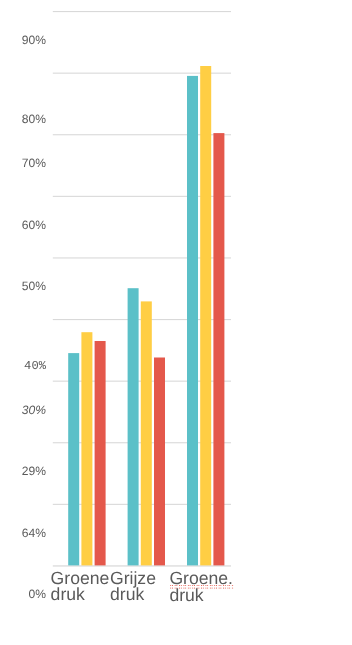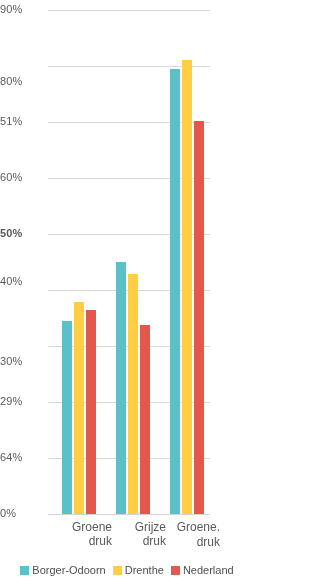--- a/index.html
+++ b/index.html
@@ -34,24 +34,26 @@
     background: #d9d9d9;
   }
   .gridline.baseline {
     background: #d4d4d4;
   }
 
   .ytick {
     position: absolute;
     left: 0;
     width: 42px;
+    text-align: right;
     font-size: 11px;
     color: #5a5a5a;
     letter-spacing: 0.1px;
     line-height: 11px;
+    margin-top: 28px;
   }
 
   
   .group {
     position: absolute;
     bottom: 0;
     height: 504px;
   }
   .bar {
     position: absolute;
@@ -60,22 +62,22 @@
   }
   .bar.s0 { left: 0px;  background: #5bc0c8; }
   .bar.s1 { left: 12px; background: #ffce44; }
   .bar.s2 { left: 24px; background: #e4584b; }
 
   
   .xlabel {
     position: absolute;
     top: 520px;
     width: 66px;
-    text-align: right;
-    font-size: 12px;
+    text-align: left;
+    font-size: 16px;
     color: #5a5a5a;
     line-height: 14px;
   }
   .xlabel .l2 { display: block; }
   .xlabel .squiggle {
     display: inline-block;
     padding-bottom: 1px;
     background-image:
       linear-gradient(45deg, transparent 45%, #e03020 45%, #e03020 55%, transparent 55%),
       linear-gradient(-45deg, transparent 45%, #e03020 45%, #e03020 55%, transparent 55%);
@@ -116,29 +118,29 @@
 <body>
 
 <div id="chart-root">
 
   <div id="grid-layer">
       <div class="gridline" style="left: 48px; top: 10px;"></div>
       <div class="ytick" style="top: 4px;">90%</div>
       <div class="gridline" style="left: 48px; top: 66px;"></div>
       <div class="ytick" style="top: 76px;">80%</div>
       <div class="gridline" style="left: 48px; top: 122px;"></div>
-      <div class="ytick" style="top: 116px;">51%</div>
+      <div class="ytick" style="top: 116px;">70%</div>
       <div class="gridline" style="left: 48px; top: 178px;"></div>
       <div class="ytick" style="top: 172px;">60%</div>
       <div class="gridline" style="left: 48px; top: 234px;"></div>
-      <div class="ytick" style="top: 228px; font-weight: bold;">50%</div>
+      <div class="ytick" style="top: 228px;">50%</div>
       <div class="gridline" style="left: 48px; top: 290px;"></div>
-      <div class="ytick" style="top: 276px;">40%</div>
+      <div class="ytick" style="top: 300px; font-family: Liberation Mono, monospace;">40%</div>
       <div class="gridline" style="left: 48px; top: 346px;"></div>
-      <div class="ytick" style="top: 356px;">30%</div>
+      <div class="ytick" style="top: 340px; font-style: italic;">30%</div>
       <div class="gridline" style="left: 48px; top: 402px;"></div>
       <div class="ytick" style="top: 396px;">29%</div>
       <div class="gridline" style="left: 48px; top: 458px;"></div>
       <div class="ytick" style="top: 452px;">64%</div>
       <div class="gridline baseline" style="left: 48px; top: 514px;"></div>
       <div class="ytick" style="top: 508px;">0%</div>
     </div>
 
   <div id="plot-area">
       <div class="group" style="left: 14px; width: 34px;">
@@ -157,28 +159,14 @@
         <div class="bar s2" style="height: 392.56px; background: rgb(228, 88, 75);"></div>
       </div>
     </div>
 
   <div id="xlabels">
       <div class="xlabel" style="left: 46px;"><span>Groene</span><span class="l2">druk</span></div>
       <div class="xlabel" style="left: 100px;"><span>Grijze</span><span class="l2">druk</span></div>
       <div class="xlabel" style="left: 154px;"><span class="squiggle">Groene.</span><span class="l2">druk</span></div>
     </div>
 
-  <div id="legend">
-      <div class="legend-item">
-        <span class="legend-swatch" style="background: rgb(91, 192, 200);"></span>
-        <span class="legend-label">Borger-Odoorn</span>
-      </div>
-      <div class="legend-item">
-        <span class="legend-swatch" style="background: rgb(255, 206, 68);"></span>
-        <span class="legend-label">Drenthe</span>
-      </div>
-      <div class="legend-item">
-        <span class="legend-swatch" style="background: rgb(228, 88, 75);"></span>
-        <span class="legend-label">Nederland</span>
-      </div>
-    </div>
 
 </div>
 
 </body></html>

